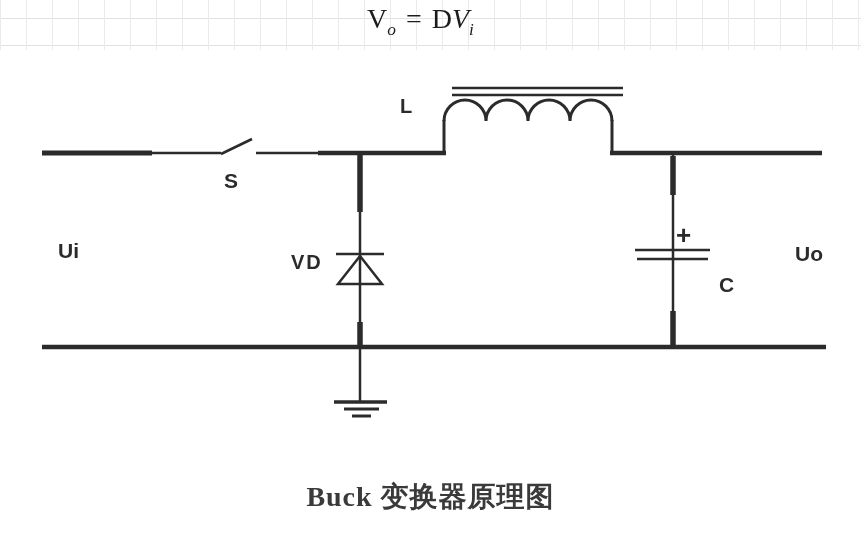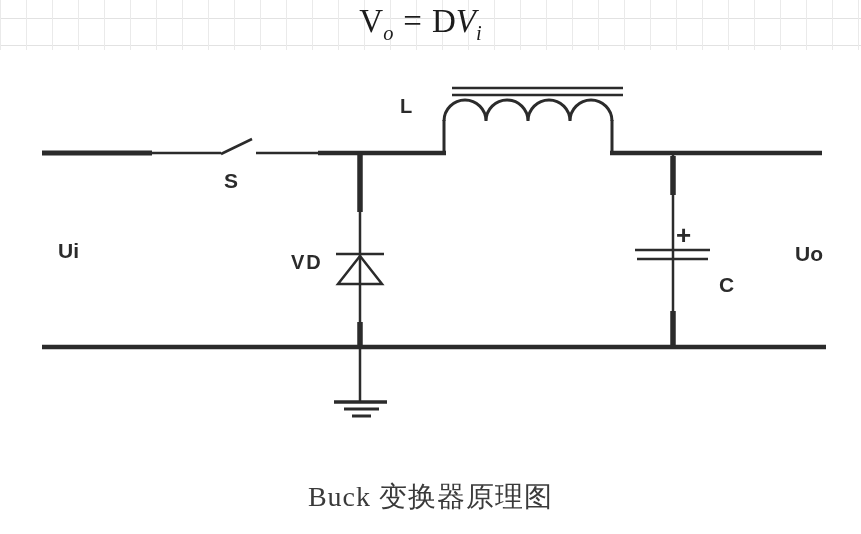--- a/index.html
+++ b/index.html
@@ -25,21 +25,21 @@
       linear-gradient(to bottom, #e2e2e2 1px, transparent 1px);
     background-size: 26px 50px, 100% 27px;
     background-position: 0 0, 0 18px;
   }
   .formula {
     position: absolute;
     left: 0; top: 3px;
     width: 841px;
     text-align: center;
     font-family: "Liberation Serif", "DejaVu Serif", serif;
-    font-size: 33px;
+    font-size: 28px;
     color: #1c1c1c;
     white-space: nowrap;
   }
   .formula .roman { font-style: normal; }
   .formula .ital  { font-style: italic; }
   .formula sub {
     font-size: 0.62em;
     font-style: italic;
     line-height: 0;
   }
@@ -62,20 +62,21 @@
   }
   .caption {
     position: absolute;
     left: 0; top: 478px;
     width: 861px;
     text-align: center;
     font-family: "Liberation Serif", "DejaVu Serif", serif;
     font-size: 28px;
     color: #3a3a3a;
     letter-spacing: 1px;
+    font-weight: bold;
   }
 </style>
 </head>
 <body>
 
 <div class="page">
 
   <div class="grid-band"></div>
 
   <div class="formula"><span class="roman">V</span><sub>o</sub><span class="eq">=</span><span class="roman">D</span><span class="ital">V</span><sub>i</sub></div>

